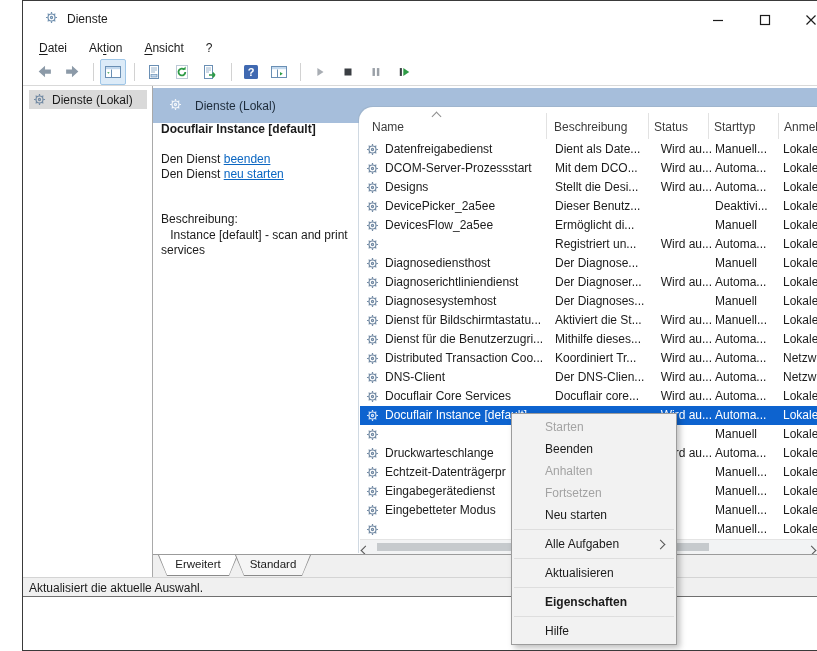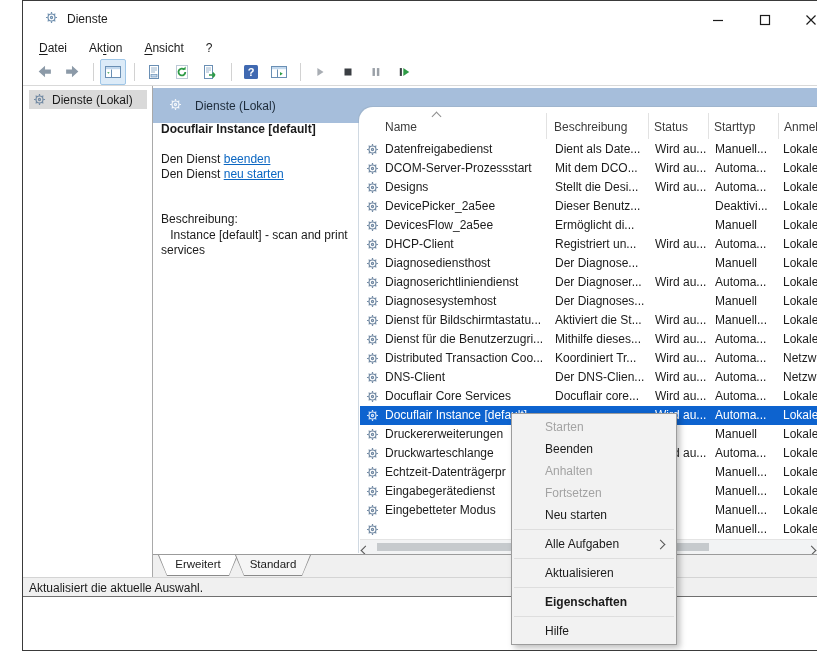--- a/index.html
+++ b/index.html
@@ -37,29 +37,29 @@
   #stop-line{position:absolute;left:8px;top:66px;}
   #restart-line{position:absolute;left:8px;top:81px;}
   .link{color:var(--c-link,#0a66c2);text-decoration:underline;cursor:pointer;}
   #desc-label{position:absolute;left:8px;top:126px;}
   #desc-1{position:absolute;left:8px;top:142px;width:196px;text-align:center;}
   #desc-2{position:absolute;left:8px;top:157px;}
   
   #listpanel{position:absolute;left:206px;top:21px;width:474px;height:447px;background:#fff;border-top-left-radius:14px;
              box-shadow:-1px -1px 0 rgba(150,170,190,.45);}
   .hcol{position:absolute;top:13px;color:#3c3c3c;white-space:nowrap;cursor:default;}
-  .hcol0{left:26px;} .hcol1{left:195px;} .hcol2{left:295px;} .hcol3{left:355px;} .hcol4{left:425px;width:33px;overflow:hidden;}
+  .hcol0{left:13px;} .hcol1{left:195px;} .hcol2{left:295px;} .hcol3{left:355px;} .hcol4{left:425px;width:33px;overflow:hidden;}
   .hdiv{position:absolute;top:6px;height:26px;width:1px;background:#e2e2e2;}
   #sortcaret{position:absolute;left:74px;top:6px;}
   #rows{position:absolute;left:1px;top:33px;width:459px;height:399px;overflow:hidden;}
   .row{position:relative;height:19px;width:459px;cursor:default;}
   .row.selected{background:var(--c-selection,#0d63cf);color:#fff;}
   .cicon{position:absolute;left:6px;top:3px;display:flex;}
   .c{position:absolute;top:2px;white-space:nowrap;overflow:hidden;}
-  .c.name{left:25px;width:161px;} .c.besch{left:195px;width:96px;} .c.status{left:295px;width:57px;}
+  .c.name{left:25px;width:161px;} .c.besch{left:195px;width:96px;} .c.status{left:295px;width:57px;text-align:right;}
   .c.start{left:355px;width:63px;} .c.anmel{left:423px;width:36px;}
   
   .chev{display:inline-block;width:6px;height:6px;border-right:1.4px solid #555;border-bottom:1.4px solid #555;}
   .chev.up{transform:rotate(225deg);} .chev.down{transform:rotate(45deg);}
   .chev.left{transform:rotate(135deg);} .chev.right{transform:rotate(-45deg);}
   #vscroll{position:absolute;left:460px;top:6px;width:13px;height:432px;background:#f2f3f4;border-left:1px solid #e4e4e4;box-sizing:border-box;}
   #vs-up{position:absolute;left:0;top:0;width:100%;height:17px;display:flex;align-items:center;justify-content:center;padding-top:3px;box-sizing:border-box;}
   #vs-down{position:absolute;left:0;bottom:16px;width:100%;height:17px;display:flex;align-items:flex-start;justify-content:center;padding-top:2px;box-sizing:border-box;}
   #vs-thumb{position:absolute;left:2px;top:88px;width:8px;height:48px;background:#c6cacd;}
   #hscroll{position:absolute;left:1px;top:432px;width:459px;height:15px;background:#f2f3f4;border-top:1px solid #e4e4e4;box-sizing:border-box;}
@@ -340,21 +340,20 @@
               <div class="row">
                 <span class="cicon">
                   <svg width="13" height="13" viewBox="0 0 16 16">
                     <g stroke="#7189a3" fill="none" stroke-width="1.5">
                       <circle cx="8" cy="8" r="4.3"></circle>
                       <circle cx="8" cy="8" r="1.3"></circle>
                       <path d="M8 1.2v2.1M8 12.7v2.1M1.2 8h2.1M12.7 8h2.1M3.3 3.3l1.5 1.5M11.2 11.2l1.5 1.5M12.7 3.3l-1.5 1.5M4.8 11.2l-1.5 1.5"></path>
                     </g>
                   </svg>
                 </span>
-   <span class="c name">DHCP-Client</span>
    <span class="c besch">Registriert un...</span>
    <span class="c status">Wird au...</span>
    <span class="c start">Automa...</span>
    <span class="c anmel">Lokale</span>
               </div>
               <div class="row">
                 <span class="cicon">
                   <svg width="13" height="13" viewBox="0 0 16 16">
                     <g stroke="#7189a3" fill="none" stroke-width="1.5">
                       <circle cx="8" cy="8" r="4.3"></circle>
@@ -500,21 +499,20 @@
               <div class="row">
                 <span class="cicon">
                   <svg width="13" height="13" viewBox="0 0 16 16">
                     <g stroke="#7189a3" fill="none" stroke-width="1.5">
                       <circle cx="8" cy="8" r="4.3"></circle>
                       <circle cx="8" cy="8" r="1.3"></circle>
                       <path d="M8 1.2v2.1M8 12.7v2.1M1.2 8h2.1M12.7 8h2.1M3.3 3.3l1.5 1.5M11.2 11.2l1.5 1.5M12.7 3.3l-1.5 1.5M4.8 11.2l-1.5 1.5"></path>
                     </g>
                   </svg>
                 </span>
-   <span class="c name">Druckererweiterungen</span>
    <span class="c besch"></span>
    <span class="c status"></span>
    <span class="c start">Manuell</span>
    <span class="c anmel">Lokale</span>
               </div>
               <div class="row">
                 <span class="cicon">
                   <svg width="13" height="13" viewBox="0 0 16 16">
                     <g stroke="#7189a3" fill="none" stroke-width="1.5">
                       <circle cx="8" cy="8" r="4.3"></circle>

